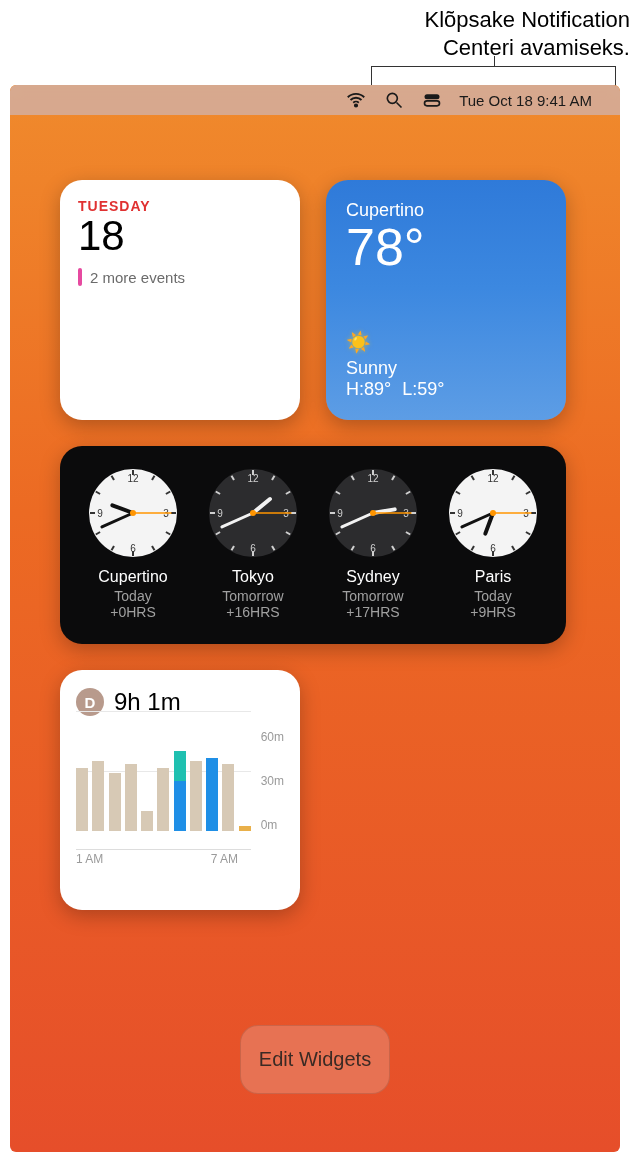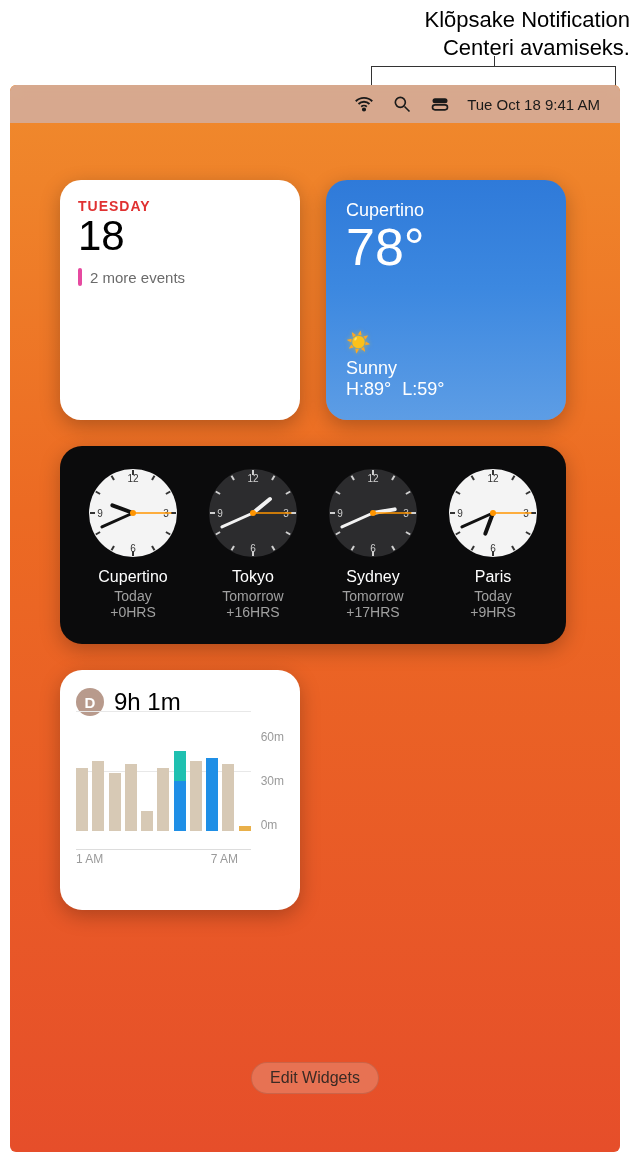--- a/index.html
+++ b/index.html
@@ -47,47 +47,47 @@
     left: 10px;
     right: 10px;
     bottom: 10px;
     border-radius: 6px;
     overflow: hidden;
     background: linear-gradient(180deg,#f08a2c 0%, #ec6a23 40%, #e64e2a 100%);
   }
   .menubar {
     position: absolute;
     top: 0; left: 0; right: 0;
-    height: 38px;
+    height: 30px;
     background: rgba(210,174,160,0.85);
     backdrop-filter: blur(6px);
     display: flex;
     align-items: center;
     justify-content: flex-end;
     gap: 16px;
-    padding: 0 20px;
+    padding: 0 28px;
     font-size: 15px;
     color: #1a1a1a;
   }
   .menubar .ico { width: 22px; height:22px; display:flex; align-items:center; justify-content:center; }
   .menubar svg { display:block; }
   .menubar .dt { font-weight: 500; }
 
   .widgets {
     position: absolute;
     top: 95px;
     left: 50px;
     right: 50px;
     display: flex;
     flex-direction: column;
     gap: 26px;
   }
   .row1 { display:flex; gap:26px; }
   .widget { border-radius: 22px; box-shadow: 0 6px 20px rgba(0,0,0,0.25); }
-  .widget.small { width: 240px; height: 240px; border-radius: 21px; }
+  .widget.small { width: 240px; height: 240px; }
   .widget.med { width: 506px; }
 
   
   .calendar { background:#fff; padding:18px 18px 14px 18px; display:flex; flex-direction:column; }
   .cal-dow { color:#e03131; font-size:14px; letter-spacing:1px; font-weight:600; }
   .cal-day { font-size:42px; font-weight:400; margin-top:-2px; margin-bottom:6px; }
   .event { border-radius:6px; padding:4px 8px 4px 10px; position:relative; margin-bottom:6px; }
   .event::before { content:""; position:absolute; left:0; top:0; bottom:0; width:4px; border-radius:4px; }
   .event.pink { background:#fde4ef; }
   .event.pink::before { background:#e64aa0; }
@@ -132,22 +132,22 @@
   .seg { width:100%; }
   .st-axis { display:flex; flex-direction:column; justify-content:space-between; font-size:12px; color:#9a9a9a; padding-bottom:18px;}
   .st-xaxis { display:flex; justify-content:space-between; font-size:12px; color:#9a9a9a; margin-top:2px; width:162px;}
 
   
   .editwrap { position:absolute; left:0; right:0; bottom:58px; display:flex; justify-content:center; }
   .editbtn {
     background: rgba(230,120,90,0.85);
     border:1px solid rgba(0,0,0,0.12);
     color:#3a2a24;
-    font-size:16px;
-    padding:6px 18px;
+    font-size:20px;
+    padding:22px 18px;
     border-radius:18px;
   }
 </style>
 </head>
 <body>
 
 <div class="annotation">
   <span>Klõpsake Notification</span>
   <span class="line2">Centeri avamiseks.</span>
 </div>

